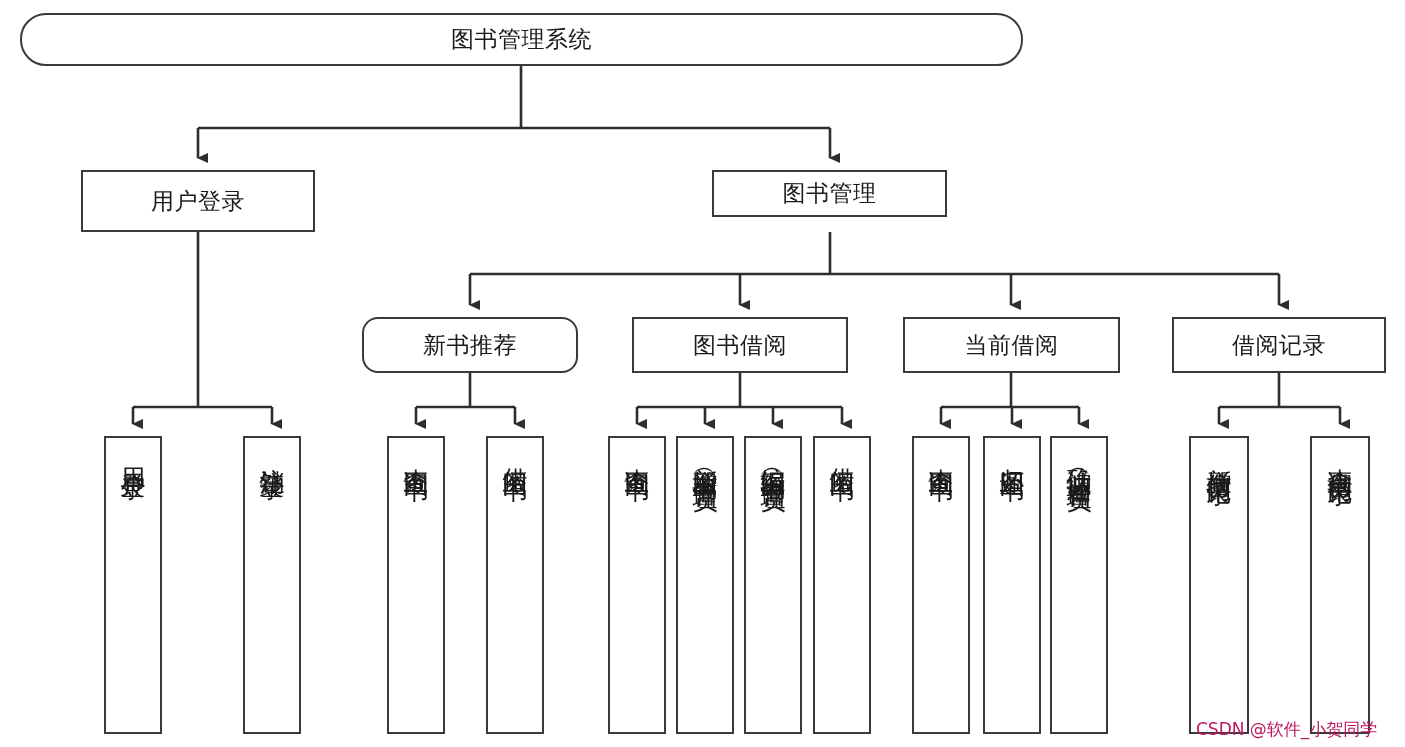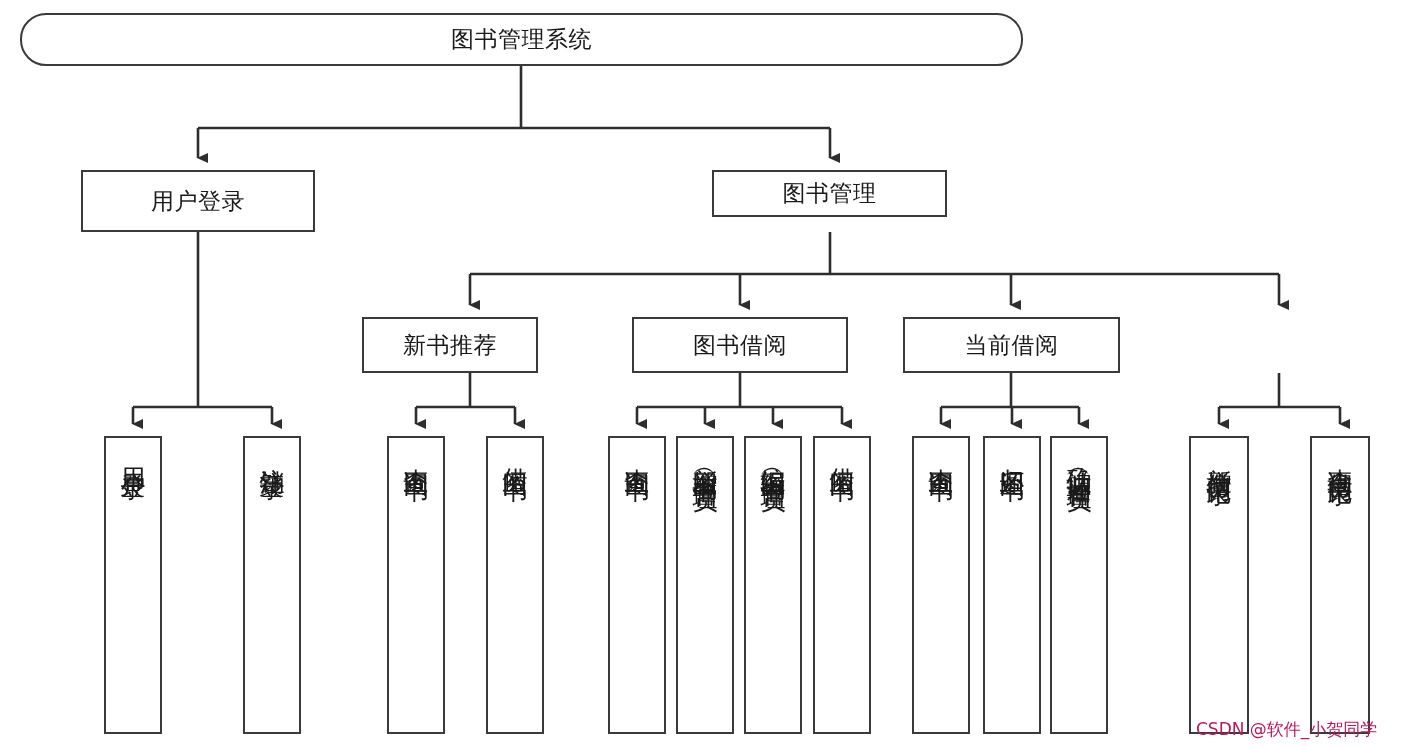--- a/index.html
+++ b/index.html
@@ -126,28 +126,31 @@
     <span class="node-label">图书管理系统</span>
   </div>
 
   <div class="node horizontal" style="left: 81px; top: 170px; width: 234px; height: 62px;">
     <span class="node-label">用户登录</span>
   </div>
   <div class="node horizontal" style="left: 712px; top: 170px; width: 235px; height: 47px;">
     <span class="node-label">图书管理</span>
   </div>
 
-  <div class="node horizontal" style="left: 362px; top: 317px; width: 176px; height: 56px;">
+  <div class="node horizontal" style="left: 362px; top: 317px; width: 216px; height: 56px; border-radius: 16px;">
     <span class="node-label">新书推荐</span>
   </div>
   <div class="node horizontal" style="left: 632px; top: 317px; width: 216px; height: 56px;">
     <span class="node-label">图书借阅</span>
   </div>
   <div class="node horizontal" style="left: 903px; top: 317px; width: 217px; height: 56px;">
     <span class="node-label">当前借阅</span>
+  </div>
+  <div class="node horizontal" style="left: 1172px; top: 317px; width: 214px; height: 56px;">
+    <span class="node-label">借阅记录</span>
   </div>
 
   <div class="node vertical" style="left: 104px; top: 436px; width: 58px; height: 298px;">
     <span class="node-label">用户登录</span>
   </div>
   <div class="node vertical" style="left: 243px; top: 436px; width: 58px; height: 298px;">
     <span class="node-label">注销登录</span>
   </div>
 
   <div class="node vertical" style="left: 387px; top: 436px; width: 58px; height: 298px;">

